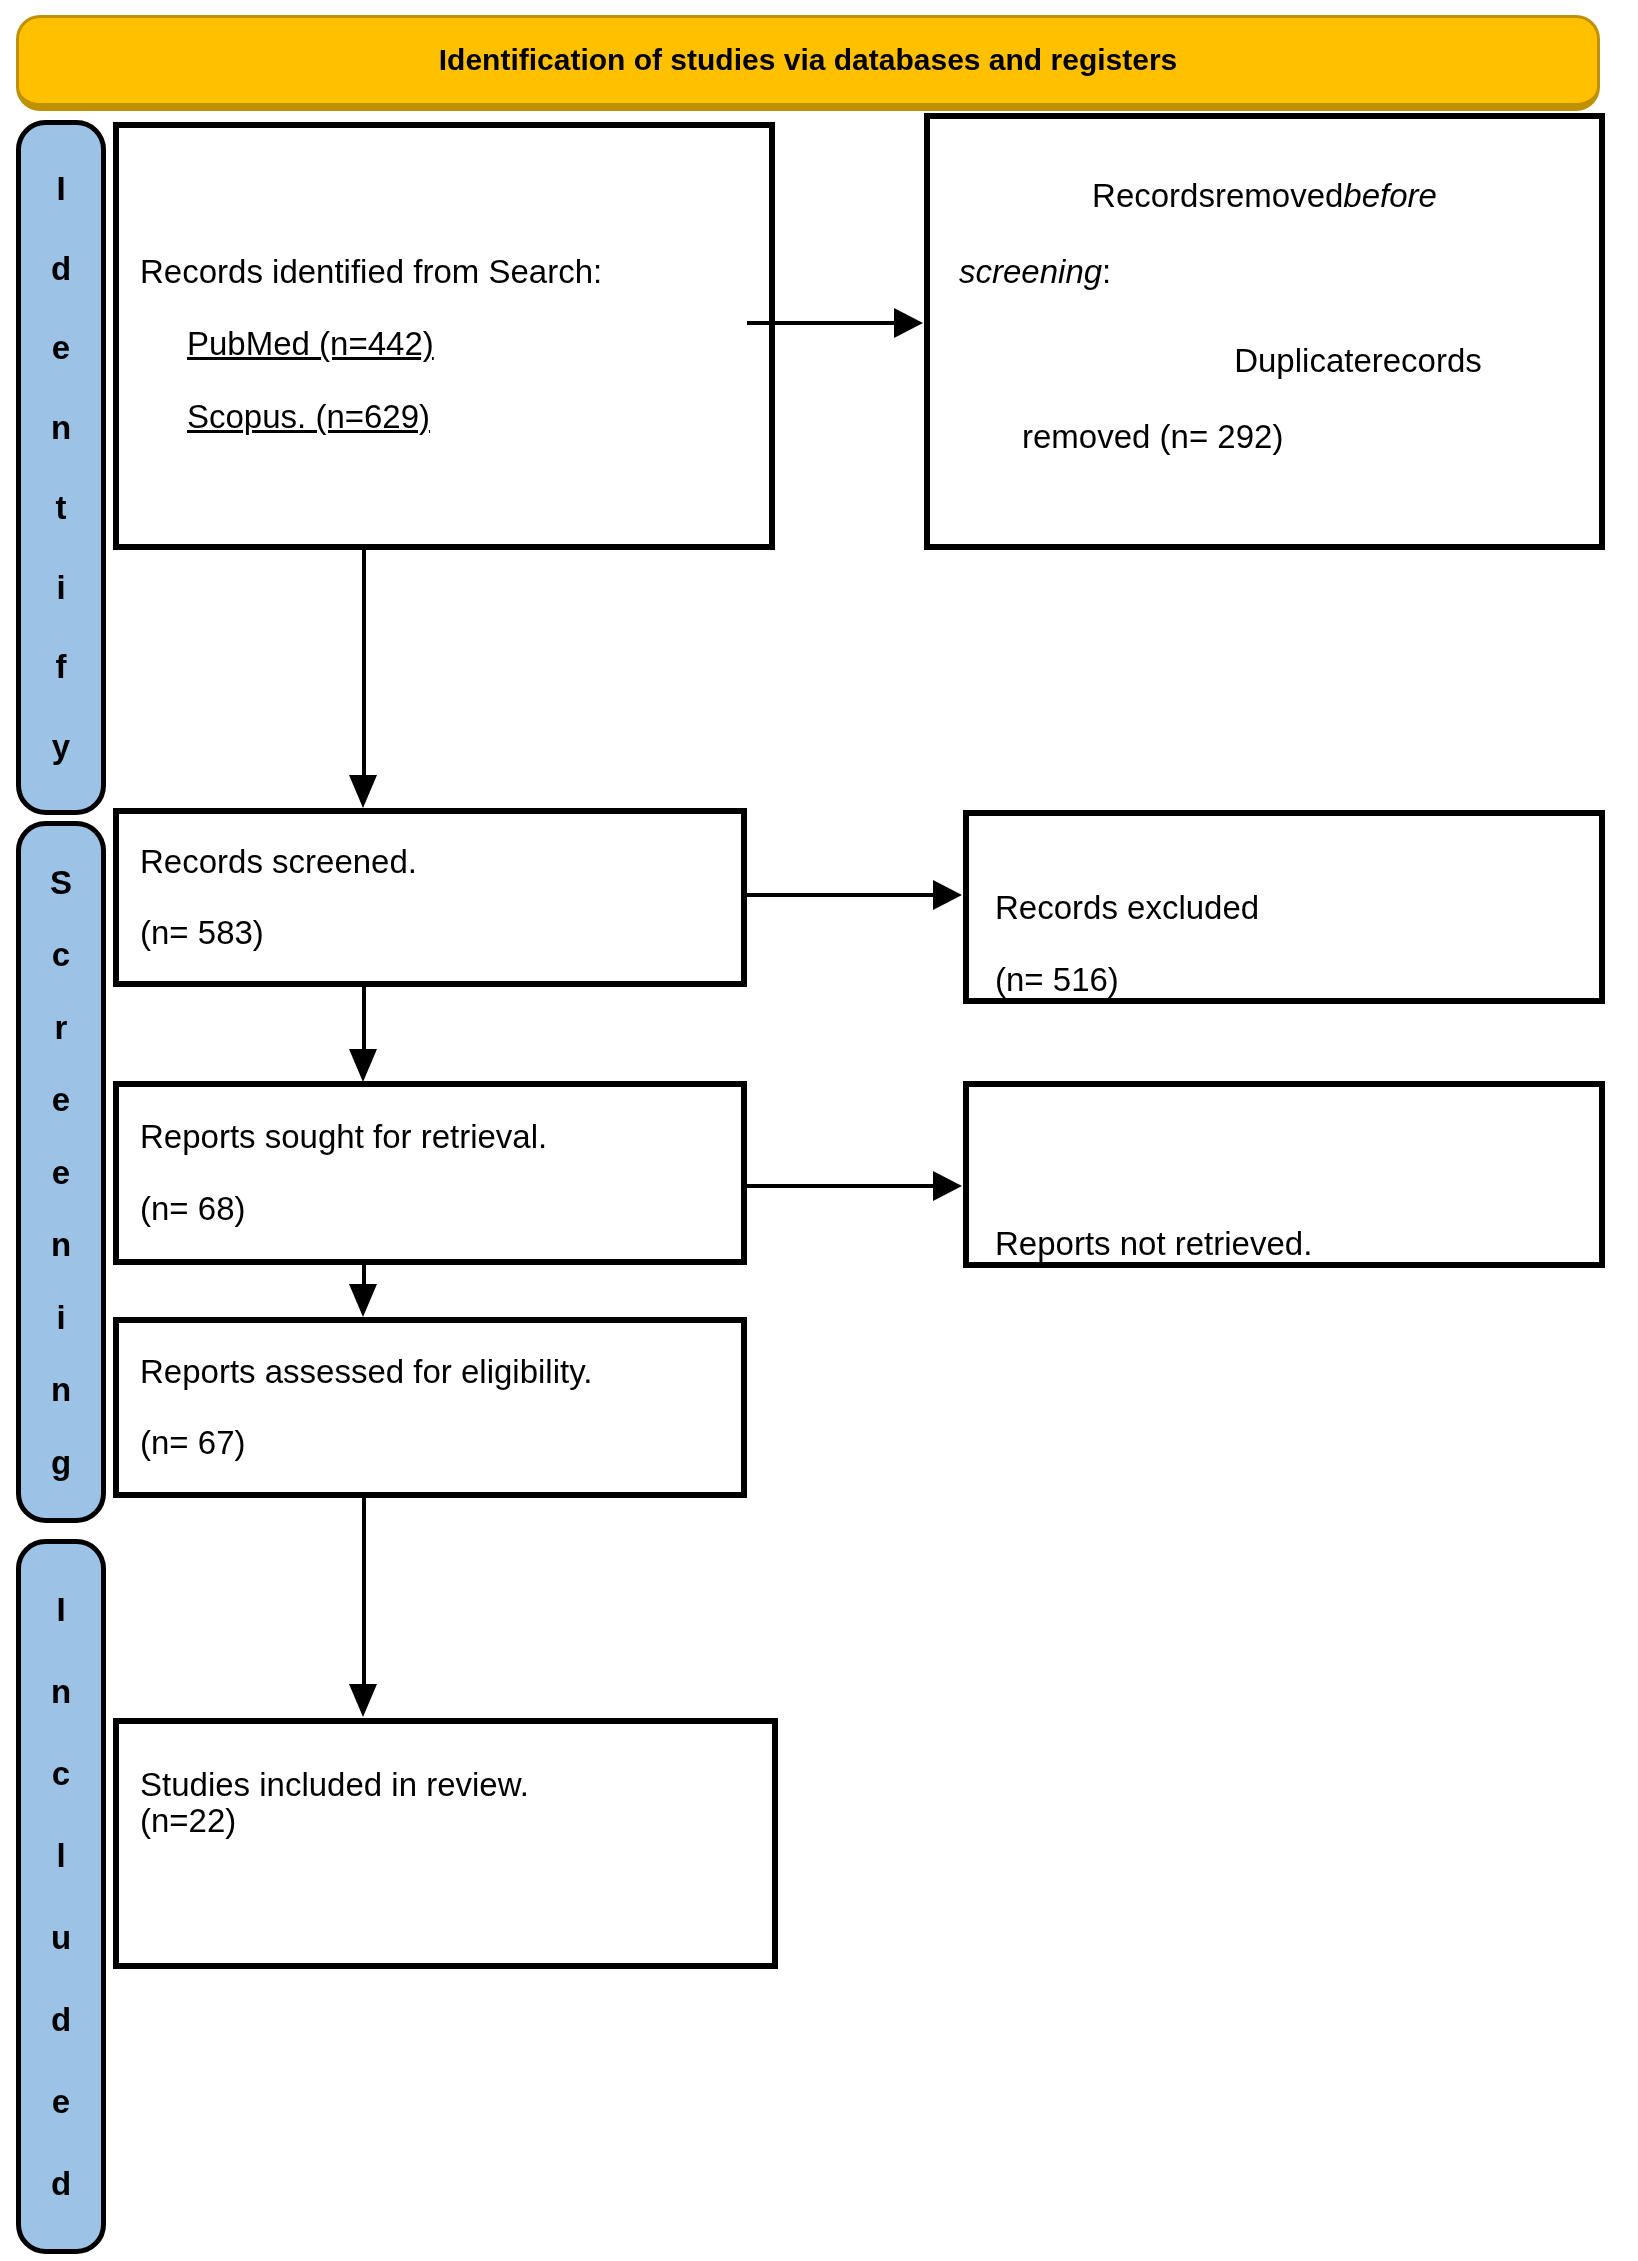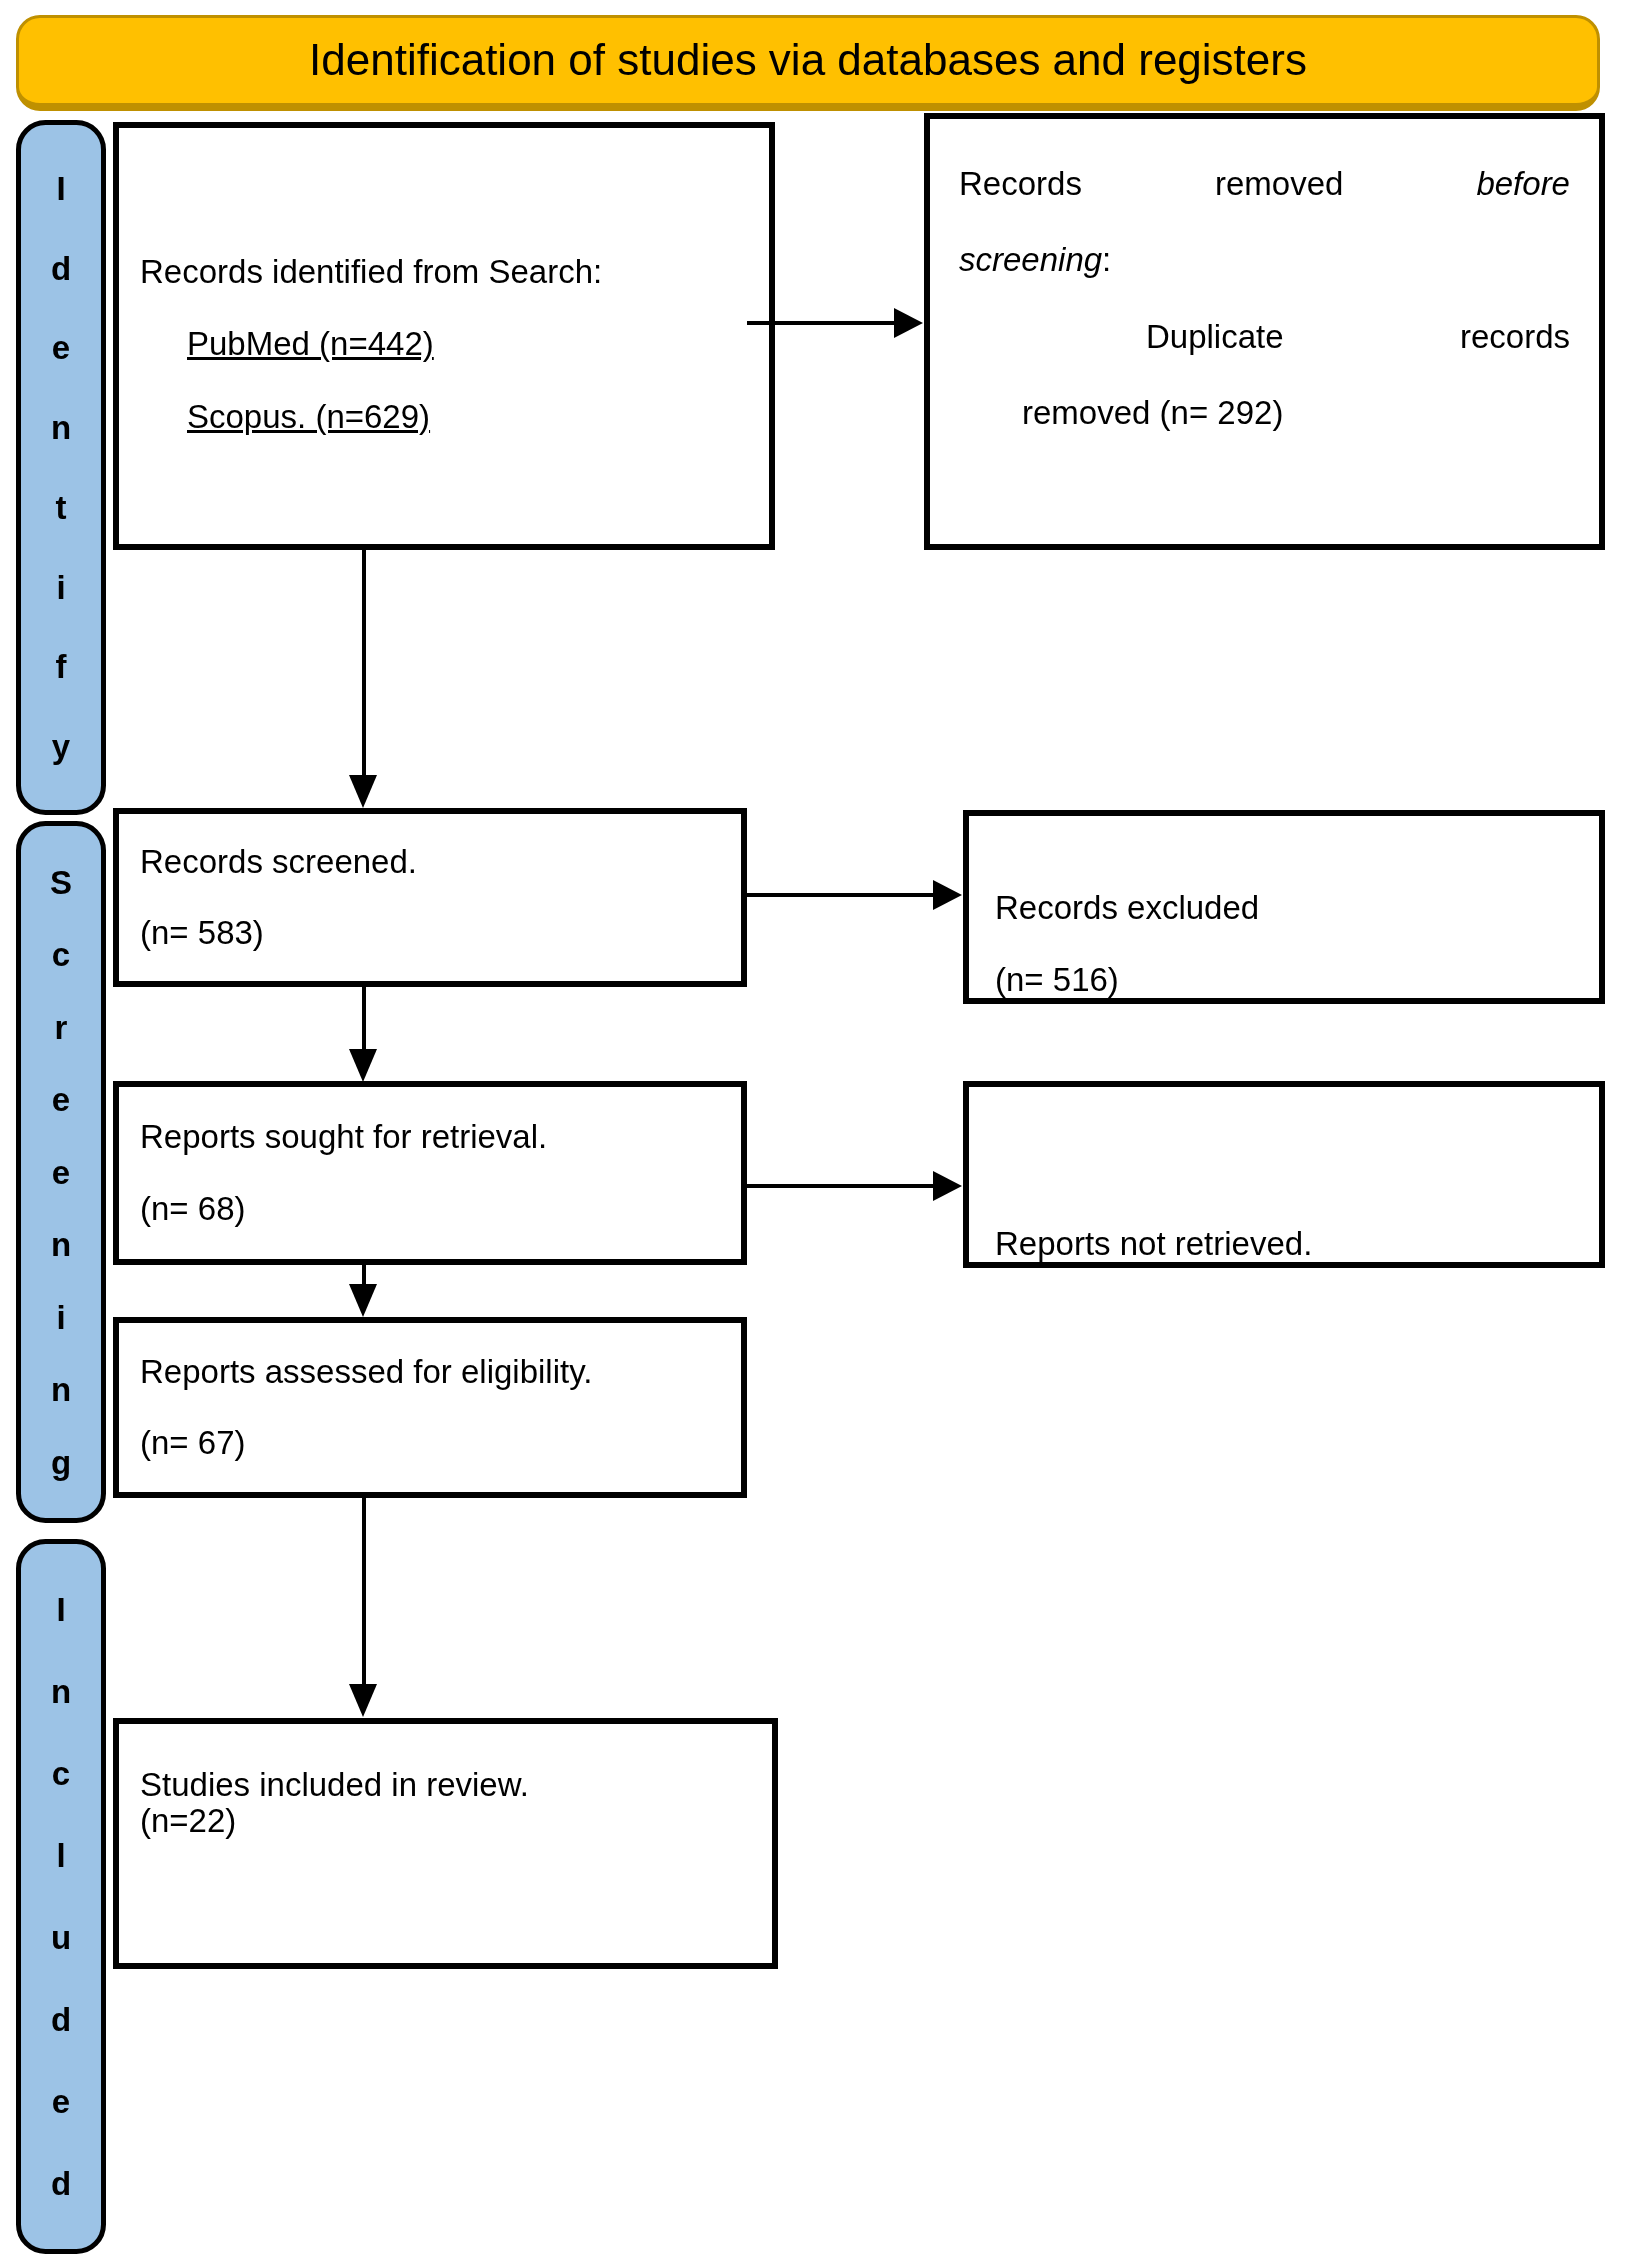--- a/index.html
+++ b/index.html
@@ -10,21 +10,21 @@
 
   
   .banner {
     position: absolute; left: 16px; top: 14.7px; width: 1584px; height: 96px;
     background: var(--banner-bg, #FFC000);
     border: 3.7px solid var(--banner-edge, #BF9000);
     border-bottom-width: 8.4px;
     border-radius: 24px;
     display: flex; align-items: center; justify-content: center;
   }
-  .banner-title { font-size: 44px; font-weight: normal; letter-spacing: 0px; }
+  .banner-title { font-size: 30px; font-weight: bold; letter-spacing: 0px; }
 
   
   .stage {
     position: absolute; left: 16px; width: 90px;
     background: var(--sidebar-bg, #9CC3E6);
     border: 5.8px solid #000; border-radius: 29.5px;
     display: flex; flex-direction: column; align-items: center; justify-content: space-evenly;
     font-size: 33px; font-weight: bold; line-height: 1;
   }
   .stage-identification { top: 120px;  height: 695px; }
@@ -33,21 +33,21 @@
 
   
   .fbox {
     position: absolute; background: #fff; border: 6.8px solid #000;
     font-size: 33px; line-height: 1.1;
     display: flex; flex-direction: column;
   }
   .b1 { left: 113px;  top: 122px;  width: 662px; height: 428px; padding: 126px 21px 0 21px; row-gap: 36px; }
   .b1 .src { text-align: left; padding-left: 47px; text-decoration: underline; }
   .b2 { left: 924px; top: 113px;  width: 681px; height: 437px; padding: 47px 29px 0 29px; row-gap: 40px; }
-  .b2 .jline { display: flex; justify-content: space-between; }
+  .b2 .jline { display: flex; justify-content: center; margin-top: 12px; }
   .b2 .l3 { margin-left: 187px; }
   .b2 .l4 { margin-left: 63px; }
   .i { font-style: italic; }
 
   .two { justify-content: center; padding: 0 21px; row-gap: 35px; }
   .two-r { justify-content: flex-end; padding: 0 26px; row-gap: 35px; }
   .b3 { left: 113px;  top: 808px; width: 634px; height: 179px; }
   .b4 { left: 963px; top: 810px; width: 642px; height: 194px; }
   .b5 { left: 113px;  top: 1081px; width: 634px; height: 184px; }
   .b6 { left: 963px; top: 1081px; width: 642px; height: 187px; }

